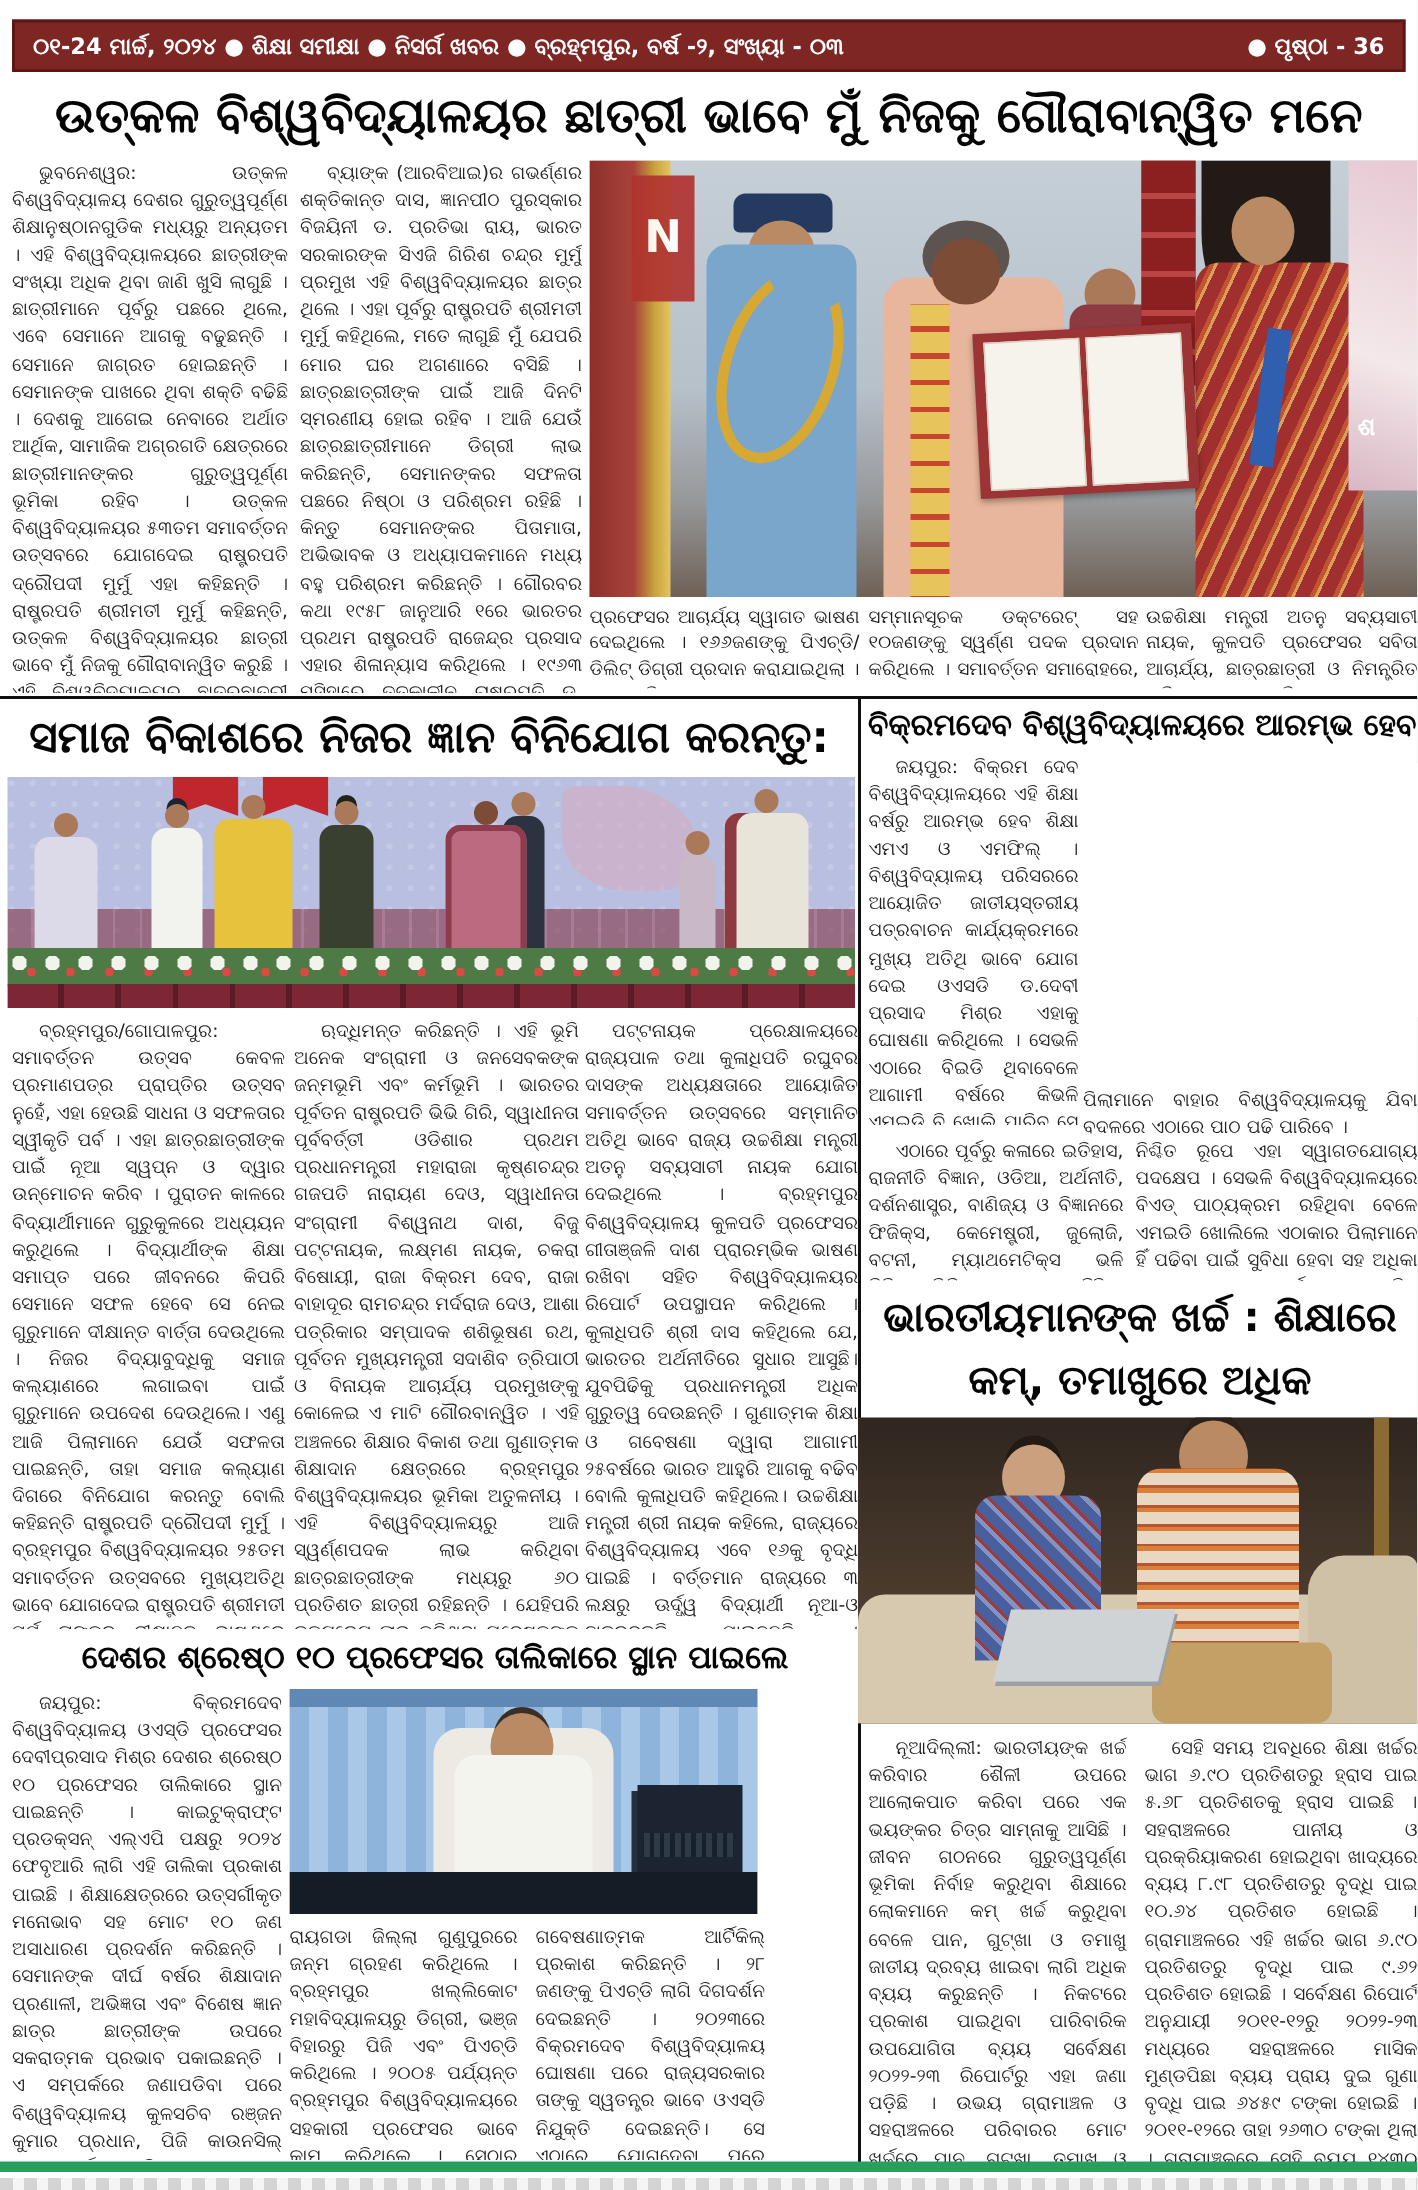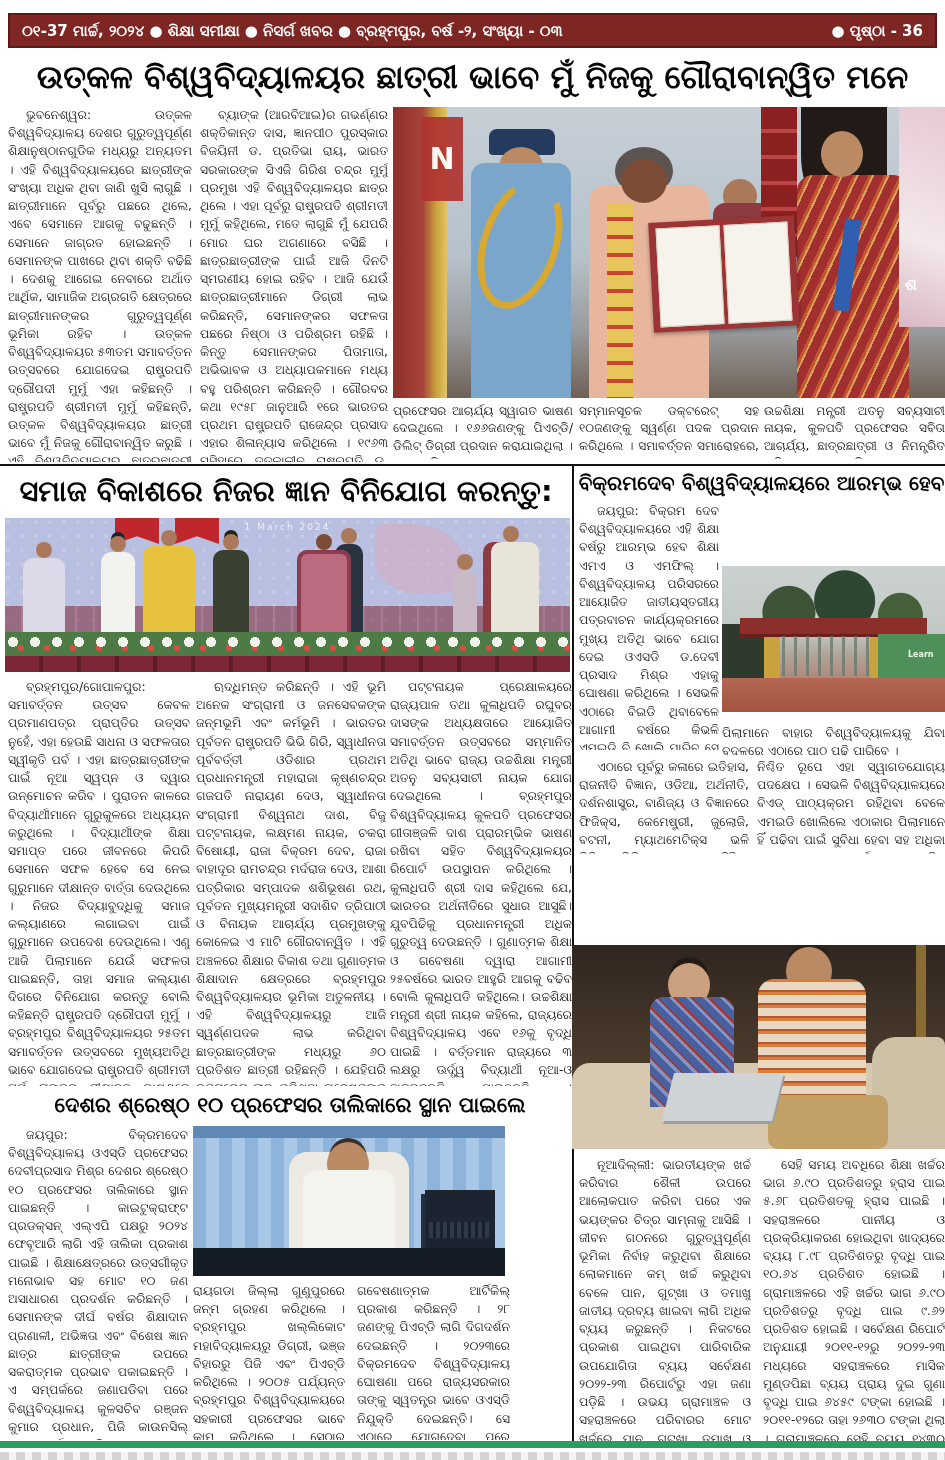--- a/index.html
+++ b/index.html
@@ -110,21 +110,21 @@
   .p5-desk{left:0;top:122px;width:100%;height:28px;background:#141c26;}
   .p5-monitor{left:232px;top:64px;width:70px;height:60px;background:#1b2430;box-shadow:-4px 4px 0 #243040;}
   .p5-keys{left:236px;top:96px;width:60px;height:16px;background:repeating-linear-gradient(90deg,#2e3a48 0 4px,#17202b 4px 7px);}
 </style>
 </head>
 <body>
 
 <div class="page">
 
   <div class="masthead">
-    <span>୦୧-37 ମାର୍ଚ୍ଚ, ୨୦୨୪ ● ଶିକ୍ଷା ସମୀକ୍ଷା ● ନିସର୍ଗ ଖବର ● ବ୍ରହ୍ମପୁର, ବର୍ଷ -୨, ସଂଖ୍ୟା - ୦୩</span>
+    <span>୦୧-24 ମାର୍ଚ୍ଚ, ୨୦୨୪ ● ଶିକ୍ଷା ସମୀକ୍ଷା ● ନିସର୍ଗ ଖବର ● ବ୍ରହ୍ମପୁର, ବର୍ଷ -୨, ସଂଖ୍ୟା - ୦୩</span>
     <span>● ପୃଷ୍ଠା - 36</span>
   </div>
 
   <div class="headline h1">ଉତ୍କଳ ବିଶ୍ୱବିଦ୍ୟାଳୟର ଛାତ୍ରୀ ଭାବେ ମୁଁ ନିଜକୁ ଗୌରାବାନ୍ୱିତ ମନେ କରୁଛି : ରାଷ୍ଟ୍ରପତି</div>
   <div class="col" style="left:8px;top:106px;width:184px;height:356px;">ଭୁବନେଶ୍ୱର: ଉତ୍କଳ ବିଶ୍ୱବିଦ୍ୟାଳୟ ଦେଶର ଗୁରୁତ୍ୱପୂର୍ଣ୍ଣ ଶିକ୍ଷାନୁଷ୍ଠାନଗୁଡିକ ମଧ୍ୟରୁ ଅନ୍ୟତମ । ଏହି ବିଶ୍ୱବିଦ୍ୟାଳୟରେ ଛାତ୍ରୀଙ୍କ ସଂଖ୍ୟା ଅଧିକ ଥିବା ଜାଣି ଖୁସି ଲାଗୁଛି । ଛାତ୍ରୀମାନେ ପୂର୍ବରୁ ପଛରେ ଥିଲେ, ଏବେ ସେମାନେ ଆଗକୁ ବଢୁଛନ୍ତି । ସେମାନେ ଜାଗ୍ରତ ହୋଇଛନ୍ତି । ସେମାନଙ୍କ ପାଖରେ ଥିବା ଶକ୍ତି ବଢିଛି । ଦେଶକୁ ଆଗେଇ ନେବାରେ ଅର୍ଥାତ ଆର୍ଥିକ, ସାମାଜିକ ଅଗ୍ରଗତି କ୍ଷେତ୍ରରେ ଛାତ୍ରୀମାନଙ୍କର ଗୁରୁତ୍ୱପୂର୍ଣ୍ଣ ଭୂମିକା ରହିବ । ଉତ୍କଳ ବିଶ୍ୱବିଦ୍ୟାଳୟର ୫୩ତମ ସମାବର୍ତ୍ତନ ଉତ୍ସବରେ ଯୋଗଦେଇ ରାଷ୍ଟ୍ରପତି ଦ୍ରୌପଦୀ ମୁର୍ମୁ ଏହା କହିଛନ୍ତି । ରାଷ୍ଟ୍ରପତି ଶ୍ରୀମତୀ ମୁର୍ମୁ କହିଛନ୍ତି, ଉତ୍କଳ ବିଶ୍ୱବିଦ୍ୟାଳୟର ଛାତ୍ରୀ ଭାବେ ମୁଁ ନିଜକୁ ଗୌରାବାନ୍ୱିତ କରୁଛି । ଏହି ବିଶ୍ୱବିଦ୍ୟାଳୟର ଛାତ୍ରଛାତ୍ରୀ କେବଳ ଭାରତରେ ନୁହେଁ । ବିଶ୍ୱରେ ମଧ୍ୟ ସୁନାମ ଆଣିଛନ୍ତି । କେନ୍ଦ୍ରଶିକ୍ଷା ମନ୍ତ୍ରୀ ଧର୍ମେନ୍ଦ୍ର ପ୍ରଧାନ, ରାଜ୍ୟ ସରକାରଙ୍କ ଉଚ୍ଚଶିକ୍ଷା ମନ୍ତ୍ରୀ ଅତନୁ ସବ୍ୟସାଚୀ ନାୟକ, ଭାରତୀୟ ରିଜର୍ଭ</div>
   <div class="col" style="left:200px;top:106px;width:188px;height:356px;">ବ୍ୟାଙ୍କ (ଆରବିଆଇ)ର ଗଭର୍ଣ୍ଣର ଶକ୍ତିକାନ୍ତ ଦାସ, ଜ୍ଞାନପୀଠ ପୁରସ୍କାର ବିଜୟିନୀ ଡ. ପ୍ରତିଭା ରାୟ, ଭାରତ ସରକାରଙ୍କ ସିଏଜି ଗିରିଶ ଚନ୍ଦ୍ର ମୁର୍ମୁ ପ୍ରମୁଖ ଏହି ବିଶ୍ୱବିଦ୍ୟାଳୟର ଛାତ୍ର ଥିଲେ । ଏହା ପୂର୍ବରୁ ରାଷ୍ଟ୍ରପତି ଶ୍ରୀମତୀ ମୁର୍ମୁ କହିଥିଲେ, ମତେ ଲାଗୁଛି ମୁଁ ଯେପରି ମୋର ଘର ଅଗଣାରେ ବସିଛି । ଛାତ୍ରଛାତ୍ରୀଙ୍କ ପାଇଁ ଆଜି ଦିନଟି ସ୍ମରଣୀୟ ହୋଇ ରହିବ । ଆଜି ଯେଉଁ ଛାତ୍ରଛାତ୍ରୀମାନେ ଡିଗ୍ରୀ ଲାଭ କରିଛନ୍ତି, ସେମାନଙ୍କର ସଫଳତା ପଛରେ ନିଷ୍ଠା ଓ ପରିଶ୍ରମ ରହିଛି । କିନ୍ତୁ ସେମାନଙ୍କର ପିତାମାତା, ଅଭିଭାବକ ଓ ଅଧ୍ୟାପକମାନେ ମଧ୍ୟ ବହୁ ପରିଶ୍ରମ କରିଛନ୍ତି । ଗୌରବର କଥା ୧୯୫୮ ଜାନୁଆରି ୧ରେ ଭାରତର ପ୍ରଥମ ରାଷ୍ଟ୍ରପତି ରାଜେନ୍ଦ୍ର ପ୍ରସାଦ ଏହାର ଶିଳାନ୍ୟାସ କରିଥିଲେ । ୧୯୬୩ ମସିହାରେ ତତ୍କାଳୀନ ରାଷ୍ଟ୍ରପତି ଡ. ସର୍ବପଲ୍ଲୀ ରାଧାକ୍ରିଷ୍ଣ ଏହି ବିଶ୍ୱବିଦ୍ୟାଳୟର ଲୋକାର୍ପଣ କରିଥିଲେ । କୁଳପତି</div>
 
   <div class="photo photo1">
     <div class="ph-el p1-drape"></div>
     <div class="ph-el p1-banner">N</div>
@@ -153,21 +153,20 @@
 
   <div class="col cap" style="left:393px;top:403px;width:180px;height:56px;">ପ୍ରଫେସର ଆଚାର୍ଯ୍ୟ ସ୍ୱାଗତ ଭାଷଣ ଦେଇଥିଲେ । ୧୬୬ଜଣଙ୍କୁ ପିଏଚ୍ଡି/ଡିଲିଟ୍ ଡିଗ୍ରୀ ପ୍ରଦାନ କରାଯାଇଥିଲା । ରାଷ୍ଟ୍ରପତି ୩ଜଣଙ୍କୁ</div>
   <div class="col cap" style="left:579px;top:403px;width:180px;height:56px;">ସମ୍ମାନସୂଚକ ଡକ୍ଟରେଟ୍ ସହ ୧୦ଜଣଙ୍କୁ ସ୍ୱର୍ଣ୍ଣ ପଦକ ପ୍ରଦାନ କରିଥିଲେ । ସମାବର୍ତ୍ତନ ସମାରୋହରେ, ରାଜ୍ୟପାଳ ରଘୁବର ଦାସ, ରାଜ୍ୟ</div>
   <div class="col cap" style="left:764px;top:403px;width:181px;height:56px;">ଉଚ୍ଚଶିକ୍ଷା ମନ୍ତ୍ରୀ ଅତନୁ ସବ୍ୟସାଚୀ ନାୟକ, କୁଳପତି ପ୍ରଫେସର ସବିତା ଆଚାର୍ଯ୍ୟ, ଛାତ୍ରଛାତ୍ରୀ ଓ ନିମନ୍ତ୍ରିତ ଅତିଥି ପ୍ରମୁଖ ଉପସ୍ଥିତ ଥିଲେ ।</div>
 
   <div class="rule-h" style="left:0;top:464px;width:945px;height:2px;"></div>
   <div class="rule-v" style="left:572px;top:466px;width:2px;height:978px;"></div>
 
   <div class="headline h2">ସମାଜ ବିକାଶରେ ନିଜର ଜ୍ଞାନ ବିନିଯୋଗ କରନ୍ତୁ: ରାଷ୍ଟ୍ରପତି</div>
   <div class="photo photo2">
-    <div class="ph-el p2-banner">1 March 2024</div>
     <div class="ph-el p2-flag" style="left:110px;"></div>
     <div class="ph-el p2-flag" style="left:170px;"></div>
     <div class="ph-el p2-emblem"></div>
     <div class="ph-el p2-rail"></div>
     <div class="ph-el p2-fig" style="left:18px;width:42px;height:92px;background:#dcd9e8;">
         <div class="p2-head"></div>
       </div>
     <div class="ph-el p2-fig" style="left:96px;width:34px;height:98px;background:#f2f2ee;">
         <div class="p2-head" style="box-shadow:0 -5px 0 -1px #1d2430;"></div>
       </div>
@@ -191,35 +190,25 @@
       </div>
     <div class="ph-el p2-flowers"></div>
     <div class="ph-el p2-stage"></div>
   </div>
   <div class="col" style="left:8px;top:678px;width:182px;height:408px;">ବ୍ରହ୍ମପୁର/ଗୋପାଳପୁର: ସମାବର୍ତ୍ତନ ଉତ୍ସବ କେବଳ ପ୍ରମାଣପତ୍ର ପ୍ରାପ୍ତିର ଉତ୍ସବ ନୁହେଁ, ଏହା ହେଉଛି ସାଧନା ଓ ସଫଳତାର ସ୍ୱୀକୃତି ପର୍ବ । ଏହା ଛାତ୍ରଛାତ୍ରୀଙ୍କ ପାଇଁ ନୂଆ ସ୍ୱପ୍ନ ଓ ଦ୍ୱାର ଉନ୍ମୋଚନ କରିବ । ପୁରାତନ କାଳରେ ବିଦ୍ୟାର୍ଥୀମାନେ ଗୁରୁକୁଳରେ ଅଧ୍ୟୟନ କରୁଥିଲେ । ବିଦ୍ୟାର୍ଥୀଙ୍କ ଶିକ୍ଷା ସମାପ୍ତ ପରେ ଜୀବନରେ କିପରି ସେମାନେ ସଫଳ ହେବେ ସେ ନେଇ ଗୁରୁମାନେ ଦୀକ୍ଷାନ୍ତ ବାର୍ତ୍ତା ଦେଉଥିଲେ । ନିଜର ବିଦ୍ୟାବୁଦ୍ଧିକୁ ସମାଜ କଲ୍ୟାଣରେ ଲଗାଇବା ପାଇଁ ଗୁରୁମାନେ ଉପଦେଶ ଦେଉଥିଲେ। ଏଣୁ ଆଜି ପିଲାମାନେ ଯେଉଁ ସଫଳତା ପାଇଛନ୍ତି, ତାହା ସମାଜ କଲ୍ୟାଣ ଦିଗରେ ବିନିଯୋଗ କରନ୍ତୁ ବୋଲି କହିଛନ୍ତି ରାଷ୍ଟ୍ରପତି ଦ୍ରୌପଦୀ ମୁର୍ମୁ । ବ୍ରହ୍ମପୁର ବିଶ୍ୱବିଦ୍ୟାଳୟର ୨୫ତମ ସମାବର୍ତ୍ତନ ଉତ୍ସବରେ ମୁଖ୍ୟଅତିଥି ଭାବେ ଯୋଗଦେଇ ରାଷ୍ଟ୍ରପତି ଶ୍ରୀମତୀ ମୁର୍ମୁ ତାଙ୍କର ଦୀକ୍ଷାନ୍ତ ଭାଷଣରେ ଓଡିଶାର ଦକ୍ଷିଣାଞ୍ଚଳ କେବଳ ଓଡିଶା ଇତିହାସରେ ନୁହେଁ, ଭାରତ ଇତିହାସରେ ମଧ୍ୟ ସ୍ୱତନ୍ତ୍ର ସ୍ଥାନ ଅଧିକାର କରିଛି । ଏହି ମାଟିର ସୁପୁତ୍ର କବି ସମ୍ରାଟ ଉପେନ୍ଦ୍ର ଭଞ୍ଜ ଓ କବିସୂର୍ଯ୍ୟ ବଳଦେବ ରଥ ନିଜ ରଚନା ମାଧ୍ୟମରେ ଓଡିଆ ସାହିତ୍ୟକୁ</div>
   <div class="col" style="left:196px;top:678px;width:190px;height:408px;">ଋଦ୍ଧିମନ୍ତ କରିଛନ୍ତି । ଏହି ଭୂମି ଅନେକ ସଂଗ୍ରାମୀ ଓ ଜନସେବକଙ୍କ ଜନ୍ମଭୂମି ଏବଂ କର୍ମଭୂମି । ଭାରତର ପୂର୍ବତନ ରାଷ୍ଟ୍ରପତି ଭିଭି ଗିରି, ସ୍ୱାଧୀନତା ପୂର୍ବବର୍ତ୍ତୀ ଓଡିଶାର ପ୍ରଥମ ପ୍ରଧାନମନ୍ତ୍ରୀ ମହାରାଜା କୃଷ୍ଣଚନ୍ଦ୍ର ଗଜପତି ନାରାୟଣ ଦେଓ, ସ୍ୱାଧୀନତା ସଂଗ୍ରାମୀ ବିଶ୍ୱନାଥ ଦାଶ, ବିଜୁ ପଟ୍ଟନାୟକ, ଲକ୍ଷ୍ମଣ ନାୟକ, ଚକରା ବିଷୋୟୀ, ରାଜା ବିକ୍ରମ ଦେବ, ରାଜା ବାହାଦୂର ରାମଚନ୍ଦ୍ର ମର୍ଦରାଜ ଦେଓ, ଆଶା ପତ୍ରିକାର ସମ୍ପାଦକ ଶଶିଭୂଷଣ ରଥ, ପୂର୍ବତନ ମୁଖ୍ୟମନ୍ତ୍ରୀ ସଦାଶିବ ତ୍ରିପାଠୀ ଓ ବିନାୟକ ଆଚାର୍ଯ୍ୟ ପ୍ରମୁଖଙ୍କୁ କୋଳେଇ ଏ ମାଟି ଗୌରବାନ୍ୱିତ । ଏହି ଅଞ୍ଚଳରେ ଶିକ୍ଷାର ବିକାଶ ତଥା ଗୁଣାତ୍ମକ ଶିକ୍ଷାଦାନ କ୍ଷେତ୍ରରେ ବ୍ରହ୍ମପୁର ବିଶ୍ୱବିଦ୍ୟାଳୟର ଭୂମିକା ଅତୁଳନୀୟ । ଏହି ବିଶ୍ୱବିଦ୍ୟାଳୟରୁ ଆଜି ସ୍ୱର୍ଣ୍ଣପଦକ ଲାଭ କରିଥିବା ଛାତ୍ରଛାତ୍ରୀଙ୍କ ମଧ୍ୟରୁ ୬୦ ପ୍ରତିଶତ ଛାତ୍ରୀ ରହିଛନ୍ତି । ଯେହିପରି ଡକ୍ଟରେଟ୍ ଲାଭ କରିଥିବା ଗବେଷକଙ୍କ ମଧ୍ୟରୁ ଅଧା ହେଉଛନ୍ତି ମହିଳା ଗବେଷିକା। ବ୍ରହ୍ମପୁର ବିଶ୍ୱବିଦ୍ୟାଳୟ ଲିଙ୍ଗଗତ ସମାନତାର ଉତ୍କୃଷ୍ଟ ଉଦାହରଣ ବୋଲି ରାଷ୍ଟ୍ରପତି ଶ୍ରୀମତୀ ମୁର୍ମୁ କହିଛନ୍ତି । ଭଞ୍ଜବିହାର ପରିସରରେ ଥିବା ବିଜୁ</div>
   <div class="col" style="left:390px;top:678px;width:182px;height:408px;">ପଟ୍ଟନାୟକ ପ୍ରେକ୍ଷାଳୟରେ ରାଜ୍ୟପାଳ ତଥା କୁଳାଧିପତି ରଘୁବର ଦାସଙ୍କ ଅଧ୍ୟକ୍ଷତାରେ ଆୟୋଜିତ ସମାବର୍ତ୍ତନ ଉତ୍ସବରେ ସମ୍ମାନିତ ଅତିଥି ଭାବେ ରାଜ୍ୟ ଉଚ୍ଚଶିକ୍ଷା ମନ୍ତ୍ରୀ ଅତନୁ ସବ୍ୟସାଚୀ ନାୟକ ଯୋଗ ଦେଇଥିଲେ । ବ୍ରହ୍ମପୁର ବିଶ୍ୱବିଦ୍ୟାଳୟ କୁଳପତି ପ୍ରଫେସର ଗୀତାଞ୍ଜଳି ଦାଶ ପ୍ରାରମ୍ଭିକ ଭାଷଣ ରଖିବା ସହିତ ବିଶ୍ୱବିଦ୍ୟାଳୟର ରିପୋର୍ଟ ଉପସ୍ଥାପନ କରିଥିଲେ । କୁଳାଧିପତି ଶ୍ରୀ ଦାସ କହିଥିଲେ ଯେ, ଭାରତର ଅର୍ଥନୀତିରେ ସୁଧାର ଆସୁଛି। ଯୁବପିଢିକୁ ପ୍ରଧାନମନ୍ତ୍ରୀ ଅଧିକ ଗୁରୁତ୍ୱ ଦେଉଛନ୍ତି । ଗୁଣାତ୍ମକ ଶିକ୍ଷା ଓ ଗବେଷଣା ଦ୍ୱାରା ଆଗାମୀ ୨୫ବର୍ଷରେ ଭାରତ ଆହୁରି ଆଗକୁ ବଢିବ ବୋଲି କୁଳାଧିପତି କହିଥିଲେ। ଉଚ୍ଚଶିକ୍ଷା ମନ୍ତ୍ରୀ ଶ୍ରୀ ନାୟକ କହିଲେ, ରାଜ୍ୟରେ ବିଶ୍ୱବିଦ୍ୟାଳୟ ଏବେ ୧୬କୁ ବୃଦ୍ଧି ପାଇଛି । ବର୍ତ୍ତମାନ ରାଜ୍ୟରେ ୩ ଲକ୍ଷରୁ ଊର୍ଦ୍ଧ୍ୱ ବିଦ୍ୟାର୍ଥୀ ନୂଆ-ଓ ଛାତ୍ରବୃତ୍ତି ପାଉଛନ୍ତି । ଛାତ୍ରଛାତ୍ରୀଙ୍କ ଉଚ୍ଚଶିକ୍ଷା ପାଇଁ ଆଉ ଅର୍ଥାଭାବ କି ଅନ୍ୟ କୌଣସି ବାଧା ରହିନି ବୋଲି ସେ କହିଥିଲେ । ସମାବର୍ତ୍ତନ ଉତ୍ସବରେ ଜଣଙ୍କୁ ଡିଏସ୍ସି, ୩ ଜଣଙ୍କୁ ଡି.ଲିଟ୍, ୪୩ ଜଣଙ୍କୁ ପିଏଚ୍ଡି ଉପାଧି ଓ ୩୫ ଜଣଙ୍କୁ ସ୍ୱର୍ଣ୍ଣପଦକ ପ୍ରଦାନ କରାଯାଇଥିଲା ।</div>
 
   <div class="headline h3">ବିକ୍ରମଦେବ ବିଶ୍ୱବିଦ୍ୟାଳୟରେ ଆରମ୍ଭ ହେବ ଶିକ୍ଷା ଏମଏ ଓ ଏମଫିଲ୍</div>
   <div class="col" style="left:579px;top:502px;width:140px;height:248px;">ଜୟପୁର: ବିକ୍ରମ ଦେବ ବିଶ୍ୱବିଦ୍ୟାଳୟରେ ଏହି ଶିକ୍ଷା ବର୍ଷରୁ ଆରମ୍ଭ ହେବ ଶିକ୍ଷା ଏମଏ ଓ ଏମଫିଲ୍ । ବିଶ୍ୱବିଦ୍ୟାଳୟ ପରିସରରେ ଆୟୋଜିତ ଜାତୀୟସ୍ତରୀୟ ପତ୍ରବାଚନ କାର୍ଯ୍ୟକ୍ରମରେ ମୁଖ୍ୟ ଅତିଥି ଭାବେ ଯୋଗ ଦେଇ ଓଏସଡି ଡ.ଦେବୀ ପ୍ରସାଦ ମିଶ୍ର ଏହାକୁ ଘୋଷଣା କରିଥିଲେ । ସେଭଳି ଏଠାରେ ବିଇଡି ଥିବାବେଳେ ଆଗାମୀ ବର୍ଷରେ କିଭଳି ଏମଇଡି ବି ଖୋଲି ପାରିବ ସେ ଦିଗରେ ସେ ପ୍ରୟାସ କରିବେ ବୋଲି କହିଥିଲେ । ପୂର୍ବରୁ ଏହି ବିଶ୍ୱବିଦ୍ୟାଳୟରେ ୧୬ଟି ସ୍ନାତକୋତ୍ତର (ପିଜି) ପାଠ୍ୟକ୍ରମ ରହିଛି ।</div>
-  <div class="photo photo3">
-    <div class="ph-el p3-trees"></div>
-    <div class="ph-el p3-shrub"></div>
-    <div class="ph-el p3-pillar" style="left:42px;"></div>
-    <div class="ph-el p3-pillar" style="left:148px;"></div>
-    <div class="ph-el p3-beam"></div>
-    <div class="ph-el p3-gateiron"></div>
-    <div class="ph-el p3-fence"></div>
-    <div class="p3-sign">Learn</div>
-    <div class="ph-el p3-ground"></div>
-  </div>
   <div class="col" style="left:722px;top:724px;width:223px;height:40px;text-indent:0;">ପିଲାମାନେ ବାହାର ବିଶ୍ୱବିଦ୍ୟାଳୟକୁ ଯିବା ବଦଳରେ ଏଠାରେ ପାଠ ପଢି ପାରିବେ ।</div>
   <div class="col" style="left:579px;top:758px;width:170px;height:96px;text-indent:18px;">ଏଠାରେ ପୂର୍ବରୁ କଳାରେ ଇତିହାସ, ରାଜନୀତି ବିଜ୍ଞାନ, ଓଡିଆ, ଅର୍ଥନୀତି, ଦର୍ଶନଶାସ୍ତ୍ର, ବାଣିଜ୍ୟ ଓ ବିଜ୍ଞାନରେ ଫିଜିକ୍ସ, କେମେଷ୍ଟ୍ରୀ, ଜୁଲୋଜି, ବଟନୀ, ମ୍ୟାଥମେଟିକ୍ସ ଭଳି ବିଭିନ୍ନ ପିଜି ପାଠ୍ୟକ୍ରମ ରହିଛି । ଶିକ୍ଷା ଏମଏ ଖୋଲିଲେ ଏଠାକାର</div>
   <div class="col" style="left:757px;top:758px;width:188px;height:96px;text-indent:0;">ନିଶ୍ଚିତ ରୂପେ ଏହା ସ୍ୱାଗତଯୋଗ୍ୟ ପଦକ୍ଷେପ । ସେଭଳି ବିଶ୍ୱବିଦ୍ୟାଳୟରେ ବିଏଡ୍ ପାଠ୍ୟକ୍ରମ ରହିଥିବା ବେଳେ ଏମଇଡି ଖୋଲିଲେ ଏଠାକାର ପିଲାମାନେ ହିଁ ପଢିବା ପାଇଁ ସୁବିଧା ହେବା ସହ ଅଧିକା ଏବଂ ଅଯଥା ଖର୍ଚ୍ଚାନ୍ତରୁ ବଞ୍ଚିତ ହୋଇପାରିବେ ।</div>
 
+  <div class="headline h4">ଭାରତୀୟମାନଙ୍କ ଖର୍ଚ୍ଚ : ଶିକ୍ଷାରେ କମ୍, ତମାଖୁରେ ଅଧିକ</div>
   <div class="photo photo4">
     <div class="ph-el p4-lamp"></div>
     <div class="ph-el p4-lampbase"></div>
     <div class="ph-el p4-couch"></div>
     <div class="ph-el p4-couch-arm"></div>
     <div class="ph-el p4-boyhead"></div>
     <div class="ph-el p4-boy"></div>
     <div class="ph-el p4-dadhead"></div>
     <div class="ph-el p4-dad"></div>
     <div class="ph-el p4-legs"></div>

